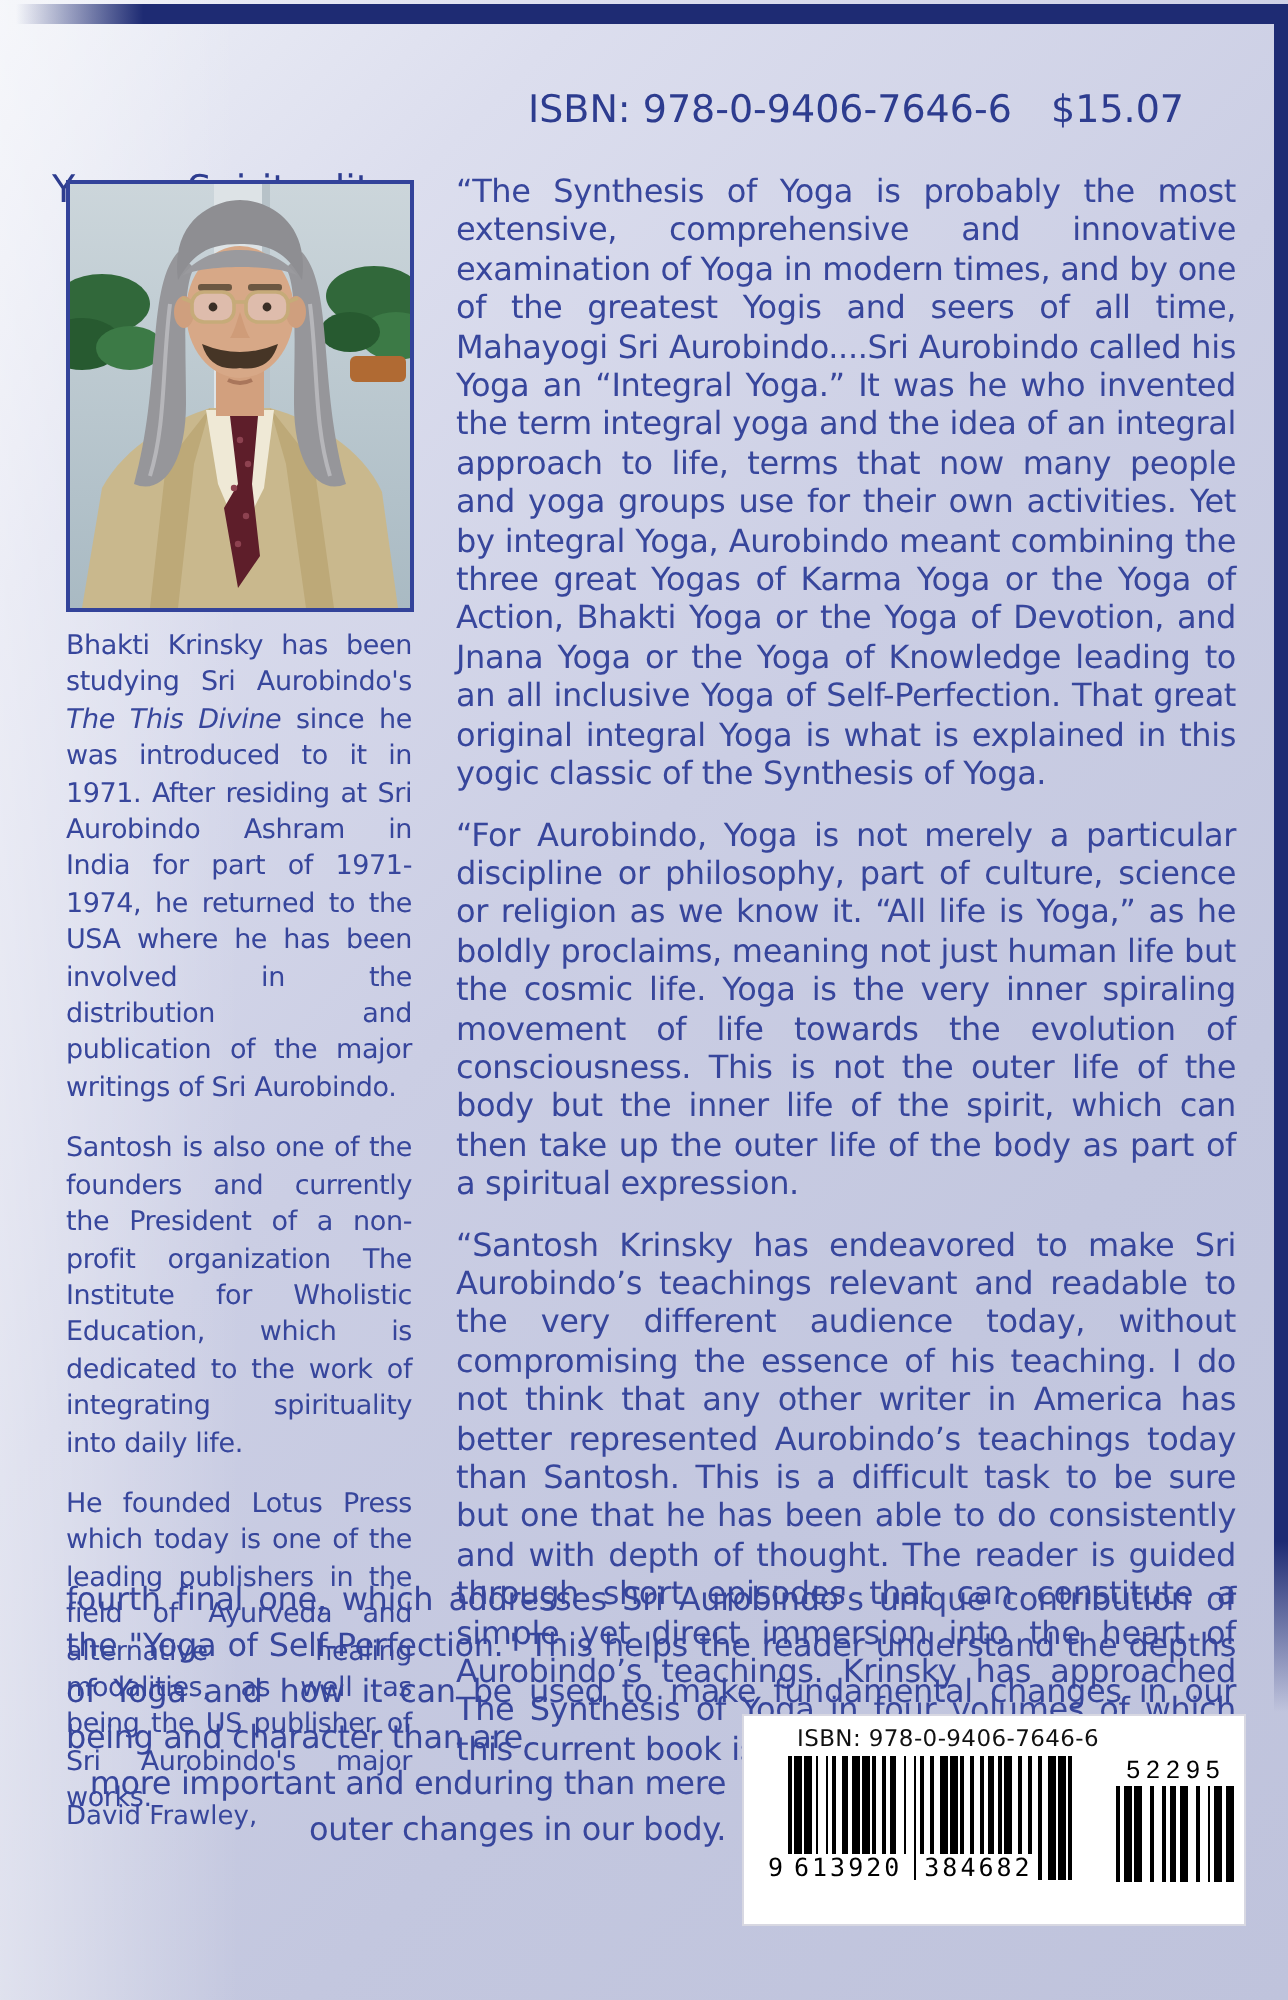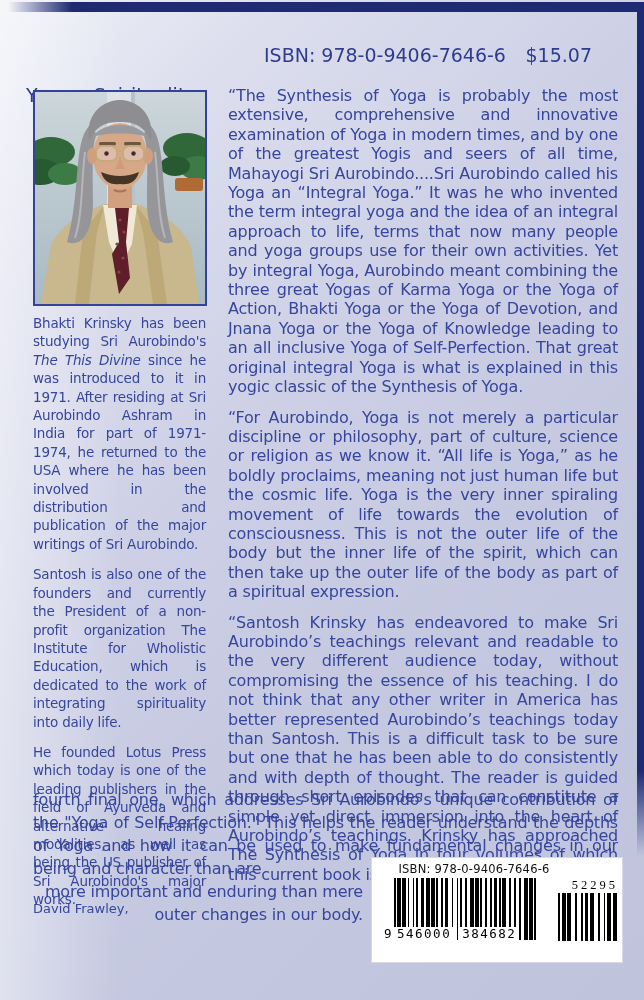--- a/index.html
+++ b/index.html
@@ -49,21 +49,21 @@
   .bcrow{display:flex;align-items:flex-start;padding:0 10px 0 12px;}
   .ean{width:162px;position:relative;}
   .ean-bars{display:flex;height:62px;margin-left:10px;width:150px;overflow:hidden;}
   .ean-bars div{height:100%;flex:none;}
   .ean-digits{position:relative;display:flex;margin-top:-13px;
     font-family:"DejaVu Sans Mono","Liberation Mono",monospace;
     font-size:12.5px;line-height:14px;}
   .ean-digits .d9{width:10px;background:transparent;}
   .ean-digits .w{background:#fff;padding:0 3px;margin-right:5px;letter-spacing:1.5px;}
   .addon{margin-left:14px;width:64px;}
-  .addon-digits{text-align:right;font-family:Liberation Serif, serif;
+  .addon-digits{text-align:center;font-family:Liberation Sans, sans-serif;
     font-size:12.5px;letter-spacing:3px;line-height:14px;margin-bottom:1px;}
   .addon-bars{display:flex;height:48px;width:60px;overflow:hidden;}
   .addon-bars div{height:100%;flex:none;}
 </style>
 </head>
 <body>
 
 <div id="cover">
   <div class="glare"></div>
   <div class="top-bar"></div>
@@ -226,21 +226,21 @@
             <div style="width: 1.7px; background: rgb(0, 0, 0);"></div>
             <div style="width: 3.4px; background: transparent;"></div>
             <div style="width: 3.4px; background: rgb(0, 0, 0);"></div>
             <div style="width: 1.7px; background: transparent;"></div>
             <div style="width: 3.4px; background: rgb(0, 0, 0);"></div>
             <div style="width: 1.7px; background: transparent;"></div>
             <div style="width: 1.7px; background: rgb(0, 0, 0);"></div>
           </div>
         <div class="ean-digits">
           <span class="d9">9</span>
-          <span class="w">546000</span>
+          <span class="w">613920</span>
           <span class="w">384682</span>
         </div>
       </div>
       <div class="addon">
         <div class="addon-digits">52295</div>
         <div class="addon-bars">
             <div style="width: 1.9px; background: rgb(0, 0, 0);"></div>
             <div style="width: 1.9px; background: transparent;"></div>
             <div style="width: 3.8px; background: rgb(0, 0, 0);"></div>
             <div style="width: 1.9px; background: transparent;"></div>

